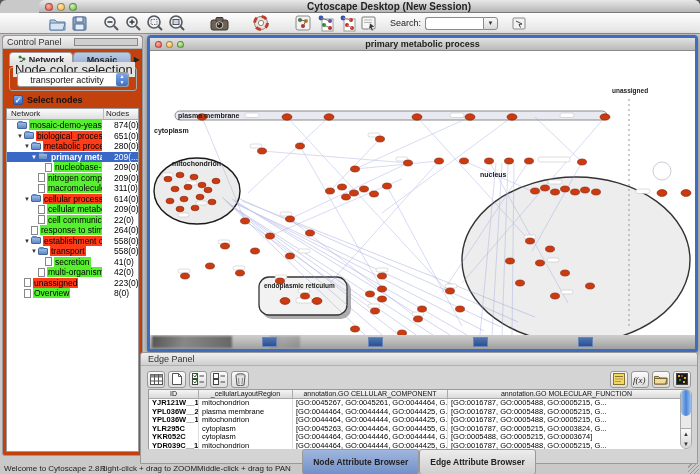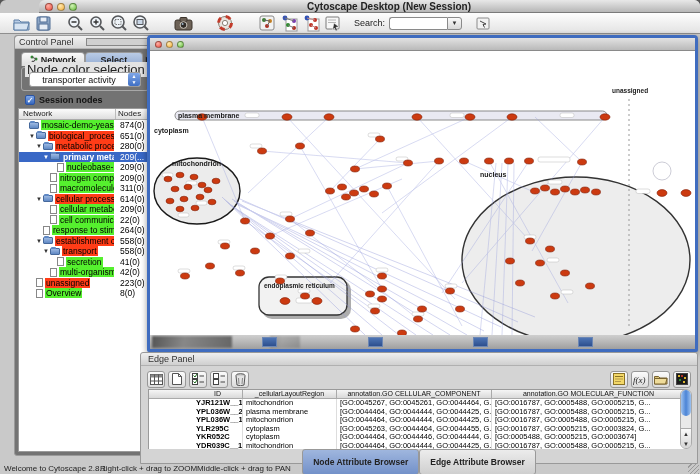--- a/index.html
+++ b/index.html
@@ -11,32 +11,32 @@
   .titlebar { position:absolute; left:0; top:0; width:700px; height:13px;
     background:linear-gradient(#e8e8e8,#b6b6b6); border-bottom:1px solid #7a7a7a; border-radius:6px 6px 0 0;margin-left:39px; }
   .tl { position:absolute; top:3px; width:8px; height:8px; border-radius:50%; border:0.5px solid rgba(0,0,0,.35); }
   .tl.red{ left:6px; background:radial-gradient(circle at 35% 30%,#ffb0a6,#ec4d3c);}
   .tl.yel{ left:18px; background:radial-gradient(circle at 35% 30%,#ffe9b0,#f6b03d);}
   .tl.grn{ left:30px; background:radial-gradient(circle at 35% 30%,#d2f5b6,#66ba3a);}
   .titlebar .title { position:absolute; left:0; right:0; top:1px; text-align:center; font-size:10px; font-weight:bold; color:#222; }
 
   
   .toolbar { position:absolute; left:0; top:13px; width:700px; height:21px;
-    background:linear-gradient(#fdfdfd,#e3e3e3); border-bottom:1px solid #8f8f8f; display:flex; align-items:center; }
+    background:linear-gradient(#fdfdfd,#e3e3e3); border-bottom:1px solid #8f8f8f; display:flex; align-items:center;padding-left:36px; }
   .tbtn { width:22px; height:19px; display:flex; align-items:center; justify-content:center; background:transparent; border:none; }
   .tbtn svg { display:block; }
   .tsep { width:10px; height:1px; }
   .search-label { font-size:9px; color:#222; margin:0 4px 0 10px; }
   .search-box { display:flex; align-items:center; }
   .search-input { width:58px; height:13px; font-size:9px; border:1px solid #8a8a8a; border-right:none; border-radius:3px 0 0 3px; background:#fff; padding:0 3px; }
   .search-drop { width:15px; height:13px; border:1px solid #8a8a8a; border-radius:0 3px 3px 0; background:linear-gradient(#fafafa,#d8d8d8); font-size:6px; color:#333; display:flex; align-items:center; justify-content:center; }
 
   
-  .cpanel { position:absolute; left:14px; top:35px; width:141px; height:421px;
-    background:#737373; border:1px solid #9a9a9a; border-radius:3px; }
+  .cpanel { position:absolute; left:2px; top:35px; width:141px; height:421px;
+    background:#c2410c; border:1px solid #9a9a9a; border-radius:3px; }
   .cp-header { position:absolute; left:0; top:0; right:0; height:13px; display:flex; align-items:center;
     background:linear-gradient(#f2f2f2,#d6d6d6); border-bottom:1px solid #b5b5b5; border-radius:3px 3px 0 0; }
   .cp-header span { font-size:9px; color:#333; margin-left:4px; flex:1; }
   .cp-float { width:9px; height:8px; border:1px solid #888; background:#d0d0d0; margin-right:4px; }
   .cp-tabs { position:absolute; left:2px; top:14px; right:2px; height:16px; display:flex; align-items:flex-end; }
   .cp-tab { height:14px; display:flex; align-items:center; justify-content:center; gap:3px; font-size:9px; font-weight:bold; color:#222;
     border:1px solid #9a9a9a; border-bottom:none; border-radius:4px 4px 0 0; background:linear-gradient(#fafafa,#dcdcdc); }
   .cp-tab.network { width:64px; margin-left:4px; }
   .cp-tab.mosaic  { width:58px; background:linear-gradient(#b9cbe6,#92abd2); }
   .cp-tab-arrow { font-size:8px; color:#222; margin-left:3px; margin-bottom:2px; }
@@ -59,21 +59,21 @@
   .tri { width:8px; font-size:6px; color:#333; text-align:center; flex:none; }
   .tree-row.sel .tri { color:#fff; }
   .ticon { flex:none; margin-right:2px; }
   .folder-ic { width:10px; height:7px; background:linear-gradient(#9db9e2,#5f88c4); border:0.5px solid #46699c; border-radius:1px; position:relative; }
   .folder-ic::before { content:""; position:absolute; left:0; top:-2px; width:5px; height:2px; background:#5f88c4; border-radius:1px 1px 0 0; }
   .file-ic { width:7px; height:9px; background:#fff; border:0.5px solid #888; }
   .tlabel { overflow:hidden; padding:0 1px; color:#000; flex:0 1 auto; }
   .tlabel.green { background:#55f02e; }
   .tlabel.red { background:#ff3c17; }
   .tree-row.sel .tlabel { color:#fff; font-weight:bold; }
-  .tnodes { margin-left:auto; flex:none; width:36px; text-align:left; padding-left:6px; color:#000; }
+  .tnodes { margin-left:auto; flex:none; width:36px; text-align:left; padding-left:12px; color:#000; }
   .tree-row.sel .tnodes { color:#fff; }
 
   
   .netwin { position:absolute; left:147px; top:35px; width:551px; height:317px;
     border:3px solid #3f6cbf; border-radius:4px 4px 2px 2px; background:#fff; box-shadow:0 2px 6px rgba(0,0,0,.4); }
   .net-titlebar { position:relative; height:13px; background:linear-gradient(#e2e2e2,#b9b9b9); border-bottom:1px solid #8a8a8a; }
   .net-titlebar .tl { top:3px; width:7px; height:7px; }
   .net-titlebar .tl.red{left:5px;} .net-titlebar .tl.yel{left:16px;} .net-titlebar .tl.grn{left:27px;}
   .net-titlebar .title { position:absolute; left:0; right:0; top:1px; text-align:center; font-size:9px; font-weight:bold; color:#222; }
   .canvas { position:relative; width:545px; height:284px; background:#fff; overflow:hidden; }
@@ -87,21 +87,21 @@
   
   .dpanel { position:absolute; left:140px; top:352px; width:558px; height:112px;
     background:#d4d4d4; border:1px solid #999; border-radius:3px 3px 0 0; }
   .dp-header { height:13px; background:linear-gradient(#efefef,#cfcfcf); border-bottom:1px solid #b0b0b0; display:flex; align-items:center; border-radius:3px 3px 0 0; }
   .dp-header span { font-size:9px; color:#333; margin-left:7px; }
   .dp-toolbar { position:absolute; left:6px; top:16px; right:6px; height:20px; display:flex; align-items:center; gap:3px; }
   .dbtn { width:18px; height:17px; border:1px solid #979797; border-radius:3px; background:linear-gradient(#fbfbfb,#dcdcdc);
     display:flex; align-items:center; justify-content:center; padding:0; }
   .dp-spacer { flex:1; }
   .dtable { position:absolute; left:7px; top:36px; width:539px; bottom:14px; background:#fff; border:1px solid #9a9a9a; border-bottom:none; overflow:hidden; }
-  .drow { display:flex; height:8.5px;padding-left:44px; }
+  .drow { display:flex; height:8.5px; }
   .drow.head { height:9px; background:linear-gradient(#f5f5f5,#d9d9d9); border-bottom:1px solid #aaa; }
   .dcell { font-size:7.5px; line-height:8.5px; color:#000; padding:0 3px; border-right:1px solid #ddd; overflow:hidden; white-space:nowrap; }
   .drow.head .dcell { font-size:7px; text-align:center; border-right:1px solid #aaa; color:#111; }
   .c-id{ width:50px; flex:none; font-weight:bold; } .drow.head .c-id{font-weight:normal;}
   .c-region{ width:94px; flex:none; }
   .c-cc{ width:155px; flex:none; }
   .c-mf{ flex:1; border-right:none; }
   .dscroll { position:absolute; right:5px; top:36px; width:12px; bottom:14px; background:#e9e9e9; border:1px solid #aaa; border-radius:6px; overflow:hidden; }
   .dthumb { position:absolute; left:0; top:0; width:10px; height:26px; border-radius:5px; background:linear-gradient(90deg,#9ec2ef,#4b84d6 50%,#9ec2ef); }
   .darrows { position:absolute; left:0; right:0; bottom:0; height:20px; background:linear-gradient(#fafafa,#d5d5d5); border-top:1px solid #aaa; font-size:6px; color:#333; text-align:center; line-height:10px; }
@@ -259,34 +259,34 @@
         <svg width="8" height="9">
             <circle cx="2" cy="2" r="1.5" fill="#2e8a2e"></circle>
             <circle cx="6" cy="4" r="1.5" fill="#2e8a2e"></circle>
             <circle cx="3" cy="7" r="1.5" fill="#555"></circle>
             <line x1="2" y1="2" x2="6" y2="4" stroke="#555"></line>
             <line x1="6" y1="4" x2="3" y2="7" stroke="#555"></line>
           </svg>
         <span>Network</span>
       </div>
       <div class="cp-tab mosaic">
-        <span>Select</span>
+        <span>Mosaic</span>
       </div>
       <span class="cp-tab-arrow">▶</span>
     </div>
     <div class="groupbox">
       <span class="legend">Node color selection</span>
       <div class="combo">
         <span class="val">transporter activity</span>
         <span class="step">▲<br>▼</span>
       </div>
     </div>
     <div class="checkrow">
       <span class="checkbox">✓</span>
-      <label>Session nodes</label>
+      <label>Select nodes</label>
     </div>
     <div class="treebox">
       <div class="tree-header">
         <span class="c1">Network</span>
         <span class="c2">Nodes</span>
       </div>
       <div id="tree">
           <div class="tree-row">
             <span style="flex: 0 0 auto; width: 2px;"></span>
             <span class="tri"></span>
@@ -408,20 +408,21 @@
           </div>
         </div>
     </div>
   </div>
 
   <div class="netwin">
     <div class="net-titlebar">
       <span class="tl red"></span>
       <span class="tl yel"></span>
       <span class="tl grn"></span>
+      <span class="title">primary metabolic process</span>
     </div>
     <div class="canvas">
       <svg width="545" height="284" viewBox="0 0 545 284">
 
         <ellipse cx="426" cy="209" rx="114" ry="83" fill="#ededed" stroke="#333" stroke-width="1.4"></ellipse>
         <rect x="25" y="60" width="432" height="9" rx="4.5" fill="#e9e9f2" stroke="#8a8a8a"></rect>
         <ellipse cx="47" cy="140" rx="43" ry="33" fill="#ececec" stroke="#1a1a1a" stroke-width="1.4"></ellipse>
         <rect x="112" y="229" width="89" height="39" rx="10" fill="#6a6a6a" opacity=".55"></rect>
         <rect x="109" y="226" width="88" height="38" rx="10" fill="#f2f2f2" stroke="#333" stroke-width="1.3"></rect>
         <line x1="479" y1="48" x2="479" y2="278" stroke="#999" stroke-dasharray="2,3"></line>

